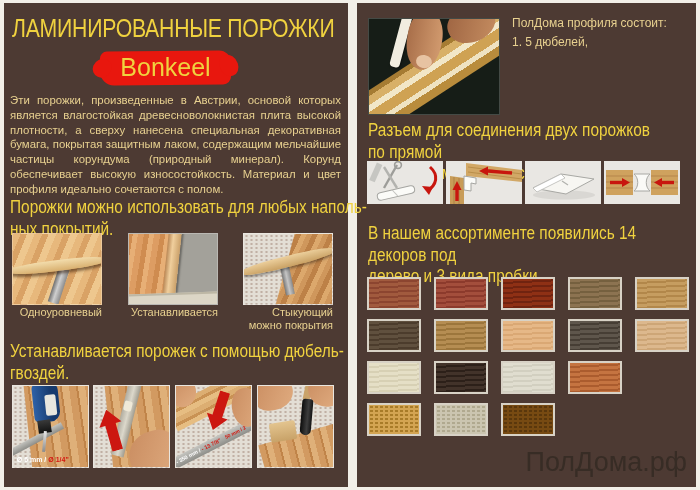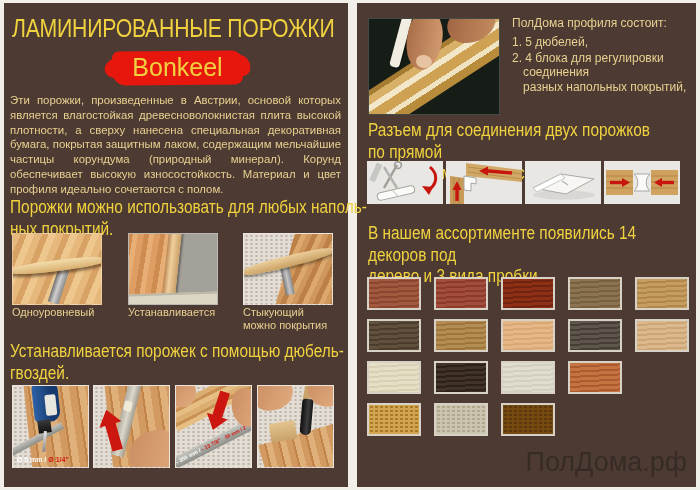--- a/index.html
+++ b/index.html
@@ -11,21 +11,21 @@
   body{position:relative;background:var(--paper);font-family:"Liberation Sans",sans-serif;overflow:hidden;}
   .panel{position:absolute;top:3px;height:484px;background:var(--bg);}
   #left-panel{left:4px;width:344px;}
   #right-panel{left:357px;width:339px;}
 
   .abs{position:absolute;}
   .cond{transform:scaleX(0.88);transform-origin:0 0;white-space:pre-line;}
 
   .title{left:12px;top:14px;font-size:25px;color:var(--accent);white-space:nowrap;transform:scaleX(0.85);transform-origin:0 0;letter-spacing:-0.3px;}
 
-  .badge{left:112px;top:51px;width:131px;height:34px;}
+  .badge{left:100px;top:51px;width:131px;height:34px;}
   .badge-bg{position:absolute;inset:0;background:var(--red);border-radius:7px 12px 8px 14px;transform:rotate(-0.6deg);}
   .badge-bg::before{content:"";position:absolute;left:-7px;top:7px;width:18px;height:19px;background:var(--red);border-radius:60% 40% 55% 50%;transform:rotate(22deg);}
   .badge-bg::after{content:"";position:absolute;right:-7px;top:4px;width:18px;height:22px;background:var(--red);border-radius:45% 60% 50% 55%;transform:rotate(-18deg);}
   .badge-text{position:relative;display:block;text-align:center;line-height:33px;font-size:25px;color:var(--accent);}
 
   .intro{left:10px;top:93px;width:331px;font-size:11.4px;line-height:14.8px;text-align:justify;color:var(--cream);}
 
   .lead{color:var(--accent);font-size:17.5px;line-height:21.5px;}
   .h-usage{left:10px;top:197px;}
   .h-install{left:10px;top:341px;}
@@ -42,21 +42,21 @@
   .tp1-stem{position:absolute;left:45%;top:48%;width:13%;height:52%;background:linear-gradient(90deg,#6f6f6f,#cfcfcf 45%,#8a8a8a);transform:rotate(18deg);}
   #tp2{left:128px;background:#a3a19a;}
   .tp2-wood{position:absolute;left:-12%;top:-10%;width:60%;height:120%;transform:rotate(7deg);background:repeating-linear-gradient(92deg,#dd9d63 0 6px,#cf8c50 6px 11px,#e7af76 11px 16px);}
   .tp2-profile{position:absolute;left:41%;top:-8%;width:15%;height:116%;transform:rotate(6deg);background:linear-gradient(90deg,#b98755,#f0cf9d 40%,#caa069);box-shadow:2px 0 2px rgba(0,0,0,.35);}
   .tp2-board{position:absolute;left:-5%;bottom:-4%;width:110%;height:20%;background:#dcd6c6;border-top:2px solid #bdb7a5;transform:rotate(-2deg);}
   #tp3{left:243px;}
   .tp3-wood{position:absolute;right:-14%;top:-22%;width:66%;height:145%;transform:rotate(15deg);background:repeating-linear-gradient(100deg,#cf975c 0 5px,#bd8147 5px 10px,#dca86c 10px 15px);}
   .tp3-bar{position:absolute;left:-4%;top:32%;width:108%;height:15%;transform:rotate(-14deg);background:linear-gradient(180deg,#eccf9c,#c9a164);border-radius:40%;box-shadow:0 2px 3px rgba(0,0,0,.4);z-index:2;}
   .tp3-stem{position:absolute;left:44%;top:45%;width:10%;height:42%;transform:rotate(-12deg);background:linear-gradient(90deg,#777,#c5c5c5 50%,#888);}
 
-  .caption{position:absolute;top:306px;color:var(--cream);font-size:11px;line-height:13px;text-align:left;white-space:pre-line;}
+  .caption{position:absolute;top:306px;color:var(--cream);font-size:11px;line-height:13px;text-align:right;white-space:pre-line;}
   #cap1{left:12px;width:90px;} #cap2{left:128px;width:90px;} #cap3{left:243px;width:90px;}
 
   
   .ip{top:385px;width:77px;height:83px;}
   #ip1{left:12px;} #ip2{left:93px;} #ip3{left:175px;} #ip4{left:257px;}
   .ip-wood{position:absolute;right:-15%;top:-12%;width:95%;height:124%;transform:rotate(-6deg);background:repeating-linear-gradient(88deg,#d29a61 0 7px,#c08449 7px 9px,#dfb079 9px 16px);}
   .ip-rail{position:absolute;left:-10%;top:62%;width:80%;height:9%;background:linear-gradient(180deg,#c2c2bd,#8e8e89);transform:rotate(-28deg);}
   .drill-body{position:absolute;left:26%;top:-4%;width:34%;height:48%;background:linear-gradient(90deg,#2e62a8,#173a6e 70%);border-radius:5px 8px 10px 5px;transform:rotate(-6deg);z-index:3;}
   .drill-sticker{position:absolute;right:8%;top:30%;width:46%;height:55%;background:#e8e6df;border-radius:2px;}
   .drill-chuck{position:absolute;left:33%;top:42%;width:17%;height:16%;background:linear-gradient(180deg,#3a3a3a,#111);transform:rotate(-8deg);z-index:3;}
@@ -189,22 +189,20 @@
   <div class="kp-profile"></div>
   <div class="kp-strip"></div>
   <div class="kp-finger"></div>
   <div class="kp-nail"></div>
   <div class="kp-knuckle"></div>
 </div>
 
 <div class="abs kit-heading">ПолДома профиля состоит:</div>
 <div class="abs kit-list">
   <div class="kit-item">1. 5 дюбелей,</div>
-  <div class="kit-item">2. 4 блока для регулировки соединения
-разных напольных покрытий,</div>
 </div>
 
 <div class="abs lead cond h-connector">Разъем для соединения двух порожков по прямой
 и под углом 90 градусов.</div>
 
 <div class="diagram" id="dg1">
   <svg viewBox="0 0 76 43">
     <rect x="0" y="0" width="76" height="43" fill="#e9e7e3"></rect>
     <rect x="6" y="2" width="6" height="19" fill="#c6c6c2" transform="rotate(24 9 11)"></rect>
     <g>

